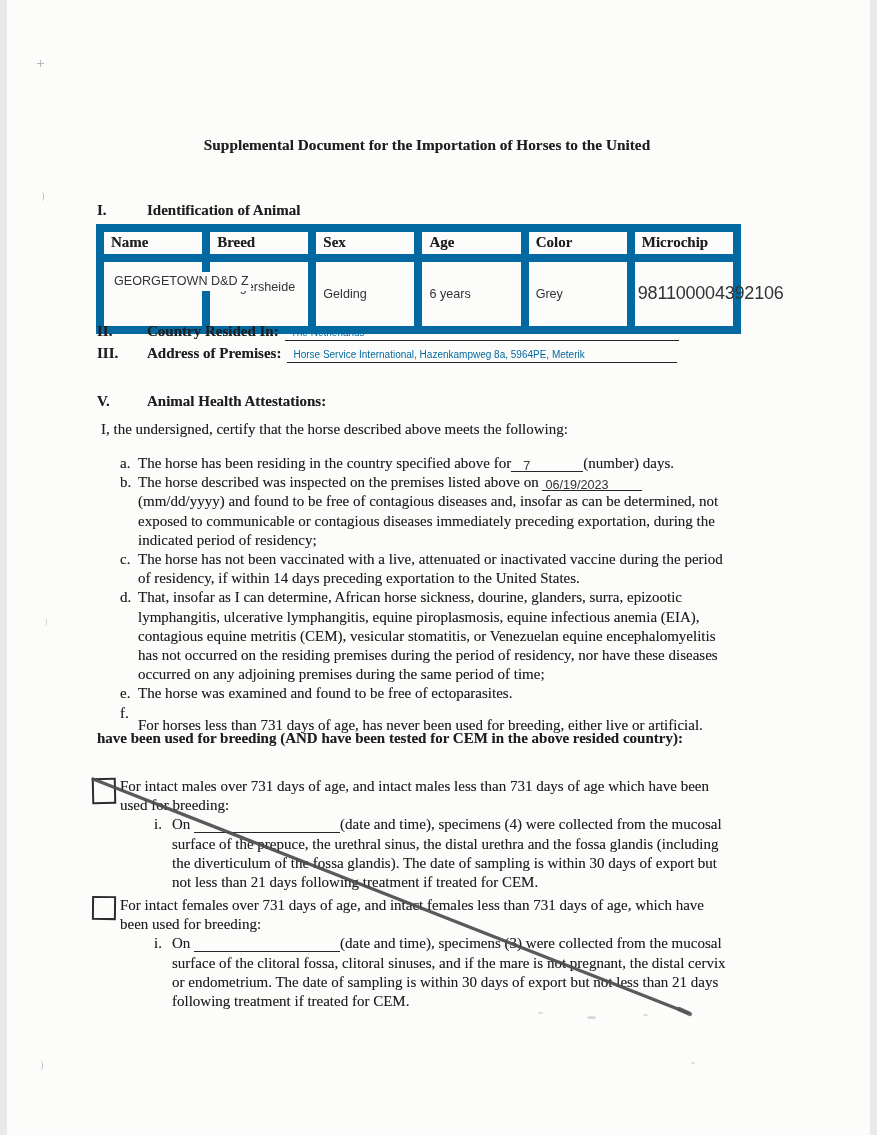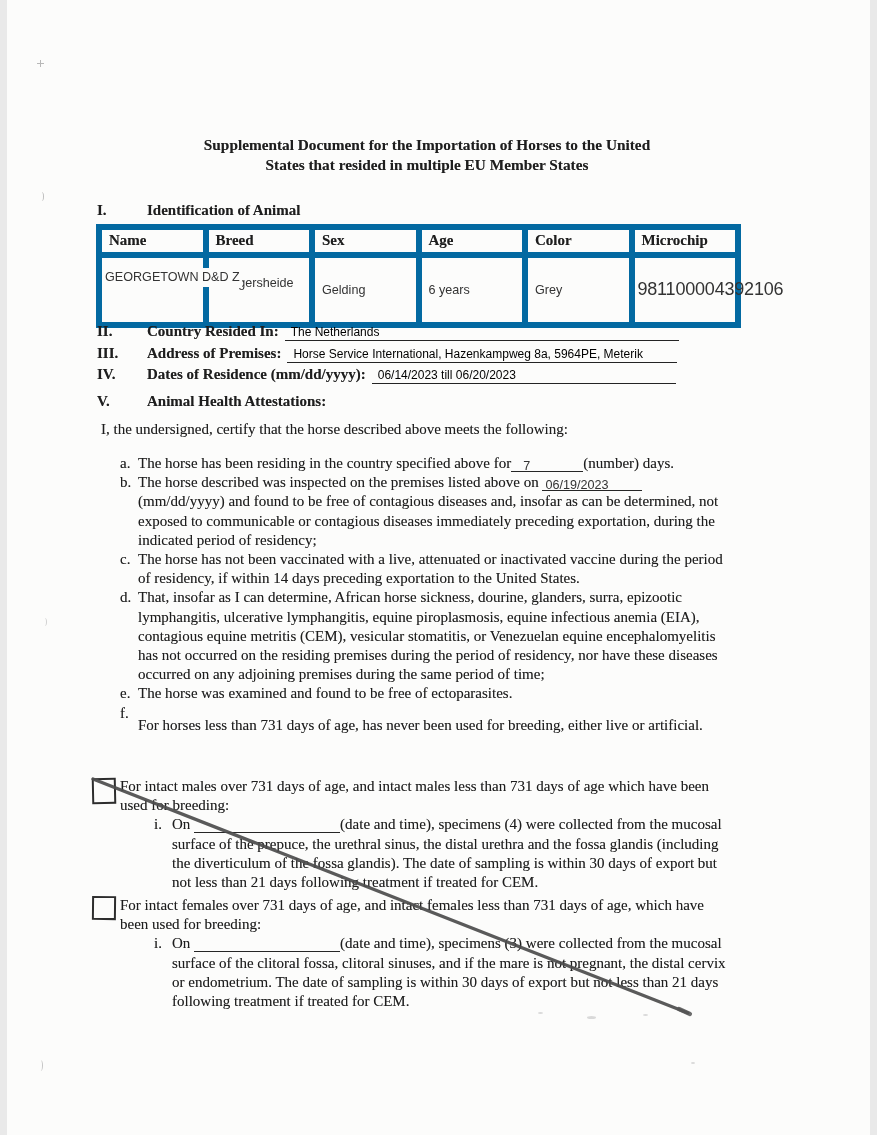--- a/index.html
+++ b/index.html
@@ -8,36 +8,36 @@
     font-family:"Liberation Serif",serif;font-size:15px;line-height:19.2px;color:#1e1e1e;
     overflow:hidden;text-shadow:0 0 .4px rgba(40,40,40,.45);
     margin:0 auto;
   }
   .abs{position:absolute;}
   .doc-title{top:135px;left:88px;width:664px;text-align:center;font-weight:bold;font-size:15.3px;line-height:19.5px;}
   .sec-heading{font-weight:bold;}
   .numeral{display:inline-block;width:50px;font-weight:bold;}
   
   table.id-table{border-collapse:collapse;table-layout:fixed;width:645px;}
-  table.id-table th, table.id-table td{border:6px solid #0369a1;overflow:visible;}
+  table.id-table th, table.id-table td{border:8px solid #0369a1;overflow:visible;}
   table.id-table th{font-size:15px;font-weight:bold;text-align:left;padding:1px 0 2px 7px;height:17px;}
   table.id-table td{height:64px;vertical-align:middle;padding:0;}
   .sans{font-family:"Liberation Sans",sans-serif;font-size:12.6px;color:#333;text-shadow:none;}
   td.cell-name{position:relative;}
-  .name-overlay{position:absolute;top:10px;left:3px;white-space:nowrap;background:#fcfcfb;padding-right:2px;z-index:2;}
+  .name-overlay{position:absolute;top:10px;left:10px;white-space:nowrap;background:#fcfcfb;padding-right:2px;z-index:2;}
   td.cell-breed{vertical-align:bottom;}
   .breed-val{display:block;margin:0 0 14px 8px;}
   .cell-pad{padding-left:7px !important;}
   td.cell-chip{padding-left:3px !important;}
   .chip-val{font-size:18px;letter-spacing:-.2px;white-space:nowrap;}
   
   .form-row{left:90px;width:720px;white-space:nowrap;}
   .row-label{font-weight:bold;}
   .fill{display:inline-block;border-bottom:1.7px solid #242424;padding:0 0 1px 6px;margin-left:6px;
-        font-family:"Liberation Sans",sans-serif;font-size:12px;color:#000000;text-shadow:none;height:16px;}
+        font-family:"Liberation Sans",sans-serif;font-size:10px;color:#0369a1;text-shadow:none;height:16px;}
   .fill-ii{width:388px;}
   .fill-iii{width:384px;}
   .fill-iv{width:298px;}
   
   .att-list{top:454px;left:113px;width:606px;}
   .att-item{display:flex;}
   .ilabel{flex:0 0 18px;}
   .ibody{flex:1;}
   .nowrap{white-space:nowrap;margin-top:12px;}
   .blank{display:inline-block;border-bottom:1.7px solid #262626;height:15px;vertical-align:-2px;}
@@ -69,21 +69,20 @@
   .art-plus:after{left:0;top:3px;width:7px;height:1px;}
   .smudge{background:#d9d9d9;border-radius:50%;}
 </style>
 </head>
 <body>
 
 <div class="page">
 
   <div class="abs doc-title">
     <div>Supplemental Document for the Importation of Horses to the United</div>
-    <div>States that resided in multiple EU Member States</div>
   </div>
 
   <div class="abs sec-heading" style="top:201px;left:90px;font-family:Liberation Serif, serif;">
     <span class="numeral">I.</span><span>Identification of Animal</span>
   </div>
 
   <table class="id-table abs" style="top:224px;left:89px;">
     <tbody>
         <tr>
       <th>Name</th>
@@ -115,23 +114,20 @@
     </tr>
   </tbody>
     </table>
 
   <div class="abs form-row" style="top:322px;">
     <span class="numeral">II.</span><span class="row-label">Country Resided In:</span><span class="fill fill-ii">The Netherlands</span>
   </div>
   <div class="abs form-row" style="top:344px;">
     <span class="numeral">III.</span><span class="row-label">Address of Premises:</span><span class="fill fill-iii">Horse Service International, Hazenkampweg 8a, 5964PE, Meterik</span>
   </div>
-  <div class="abs form-row" style="top:365px;">
-    <span class="numeral">IV.</span><span class="row-label">Dates of Residence (mm/dd/yyyy):</span><span class="fill fill-iv">06/14/2023 till 06/20/2023</span>
-  </div>
 
   <div class="abs sec-heading" style="top:392px;left:90px;">
     <span class="numeral">V.</span><span>Animal Health Attestations:</span>
   </div>
 
   <div class="abs" style="top:420px;left:94px;width:700px;">I, the undersigned, certify that the horse described above meets the following:</div>
 
   <div class="abs att-list">
     <div class="att-item">
       <span class="ilabel">a.</span>
@@ -153,20 +149,21 @@
       <span class="ilabel">e.</span>
       <div class="ibody">The horse was examined and found to be free of ectoparasites.</div>
     </div>
     <div class="att-item">
       <span class="ilabel">f.</span>
       <div class="ibody nowrap">For horses less than 731 days of age, has never been used for breeding, either live or artificial.</div>
     </div>
   </div>
 
   <div class="abs vi-heading">
+    <div>have been used for breeding (AND have been tested for CEM in the above resided country):</div>
   </div>
 
   <div class="abs vi-body">
 
     <div class="cb-group" style="top:0;">
       <div class="checkbox cb1"></div>
       <div class="cb-text">For intact males over 731 days of age, and intact males less than 731 days of age which have been used for breeding:</div>
       <div class="sub">
         <span class="sub-label">i.</span>
         <div class="sub-body"><span>On</span> <span class="blank blank-sub"><span class="bval"></span></span><span>(date and time), specimens (4) were collected from the mucosal surface of the prepuce, the urethral sinus, the distal urethra and the fossa glandis (including the diverticulum of the fossa glandis). The date of sampling is within 30 days of export but not less than 21 days following treatment if treated for CEM.</span></div>

